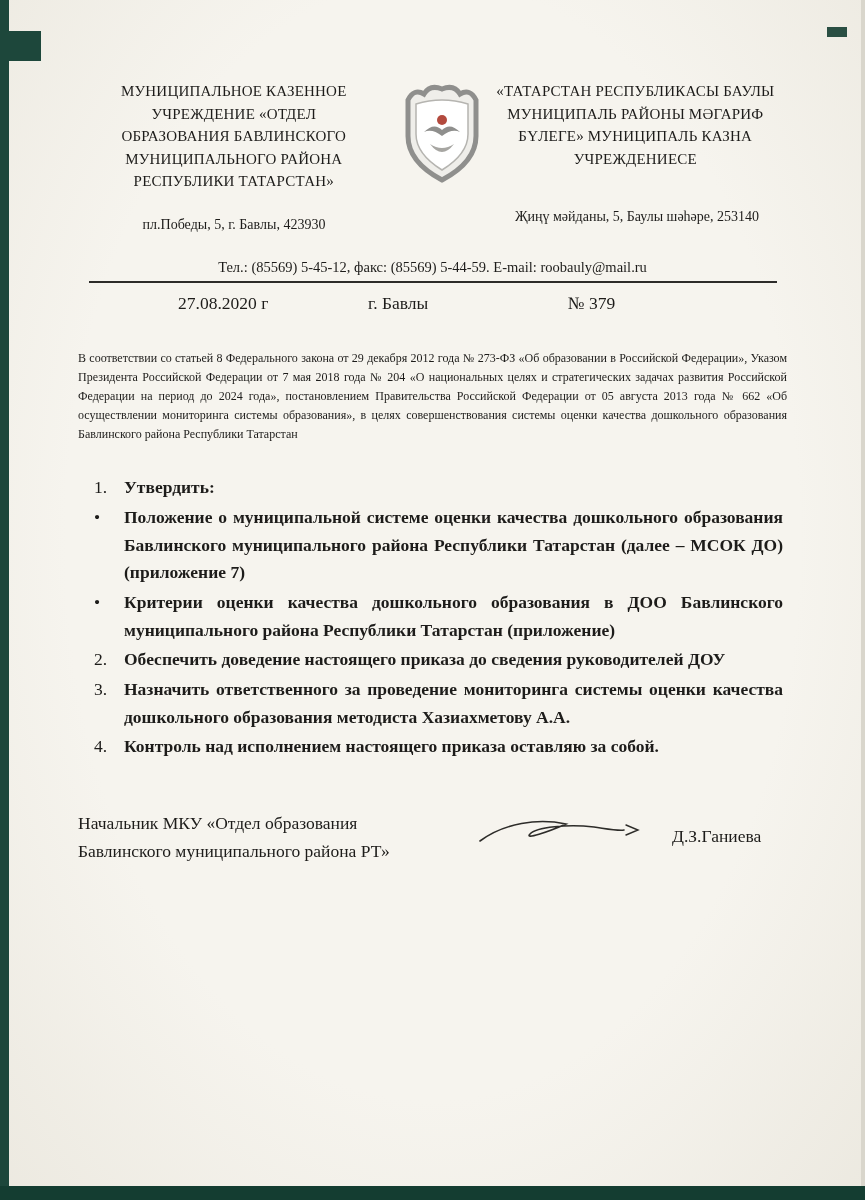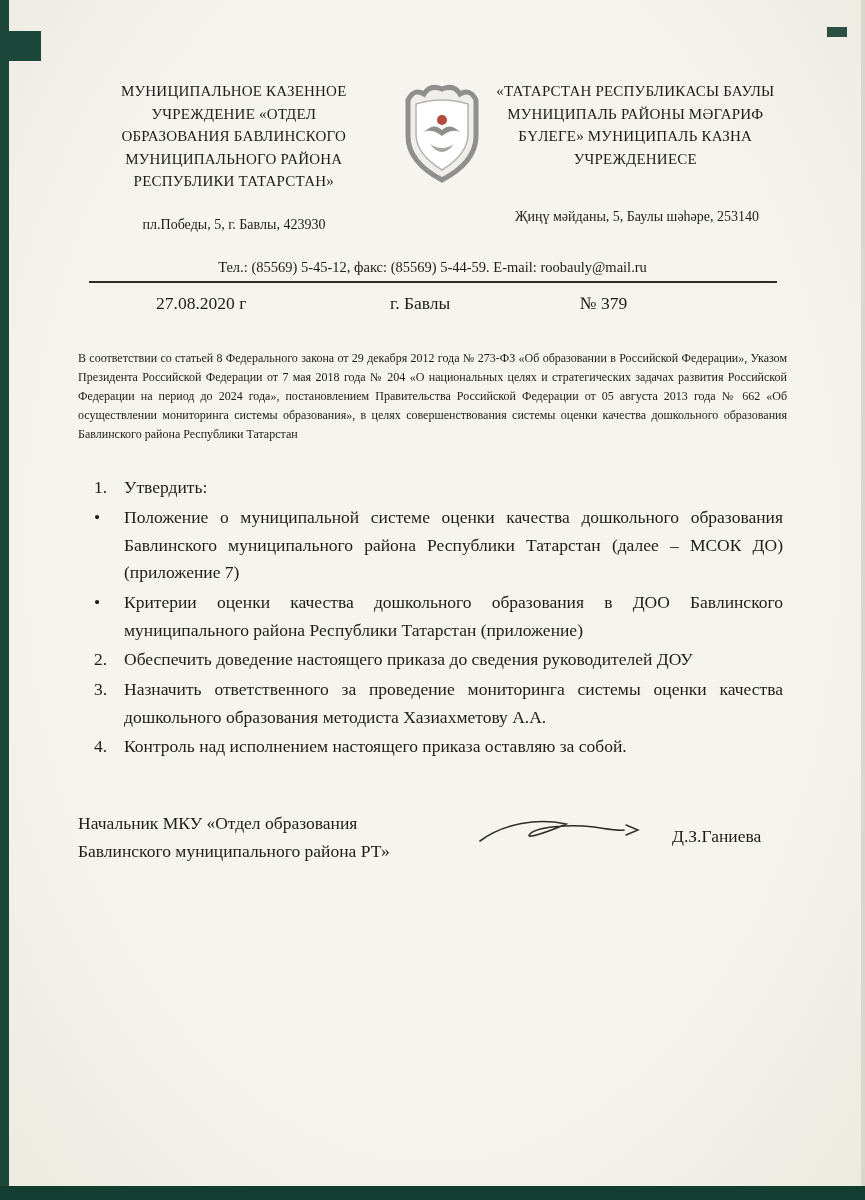--- a/index.html
+++ b/index.html
@@ -53,23 +53,23 @@
     border-bottom: 2px solid #2d2c29;
   }
 
   
   .titles-row { position: relative; height: 30px; margin-top: 20px; }
   .title-ru, .title-tat { position:absolute; top:0; font-weight: bold; font-size: 18.5px; letter-spacing: 0.6px; }
   .title-ru  { left: 92px; }
   .title-tat { left: 482px; }
 
   .meta-row { position: relative; height: 28px; margin-top: 10px; font-size: 17.5px; }
-  .meta-date   { position:absolute; left: 78px; }
-  .meta-place  { position:absolute; left: 312px; }
-  .meta-number { position:absolute; left: 502px; }
+  .meta-date   { position:absolute; left: 100px; }
+  .meta-place  { position:absolute; left: 290px; }
+  .meta-number { position:absolute; left: 490px; }
 
   .subject {
     margin-top: 42px;
     width: 348px;
     font-size: 17.5px;
     line-height: 1.55;
     text-align: left;
     white-space: pre-line;
   }
 
@@ -83,21 +83,21 @@
   .decree {
     margin-top: 36px;
     padding-left: 56px;
     font-size: 17.5px;
     letter-spacing: 0.5px;
   }
 
   .order-list { margin-top: 30px; margin-left: 16px; }
   .list-row { display:flex; font-size: 17.5px; line-height: 1.58; margin-bottom: 2px; }
   .list-marker { flex: 0 0 30px; }
-  .list-text { flex: 1 1 auto; text-align: justify; padding-right: 4px; }
+  .list-text { flex: 1 1 auto; text-align: justify; padding-right: 4px; font-weight: bold; }
 
   .sign-row { display:flex; align-items:center; margin-top: 48px; }
   .sign-pos { width: 372px; font-size: 17.5px; line-height: 1.6; }
   .sign-scribble { margin-left: 26px; flex: 0 0 auto; }
   .sign-name { margin-left: 26px; font-size: 17.5px; }
 </style>
 </head>
 <body>
 
 <div class="page">

